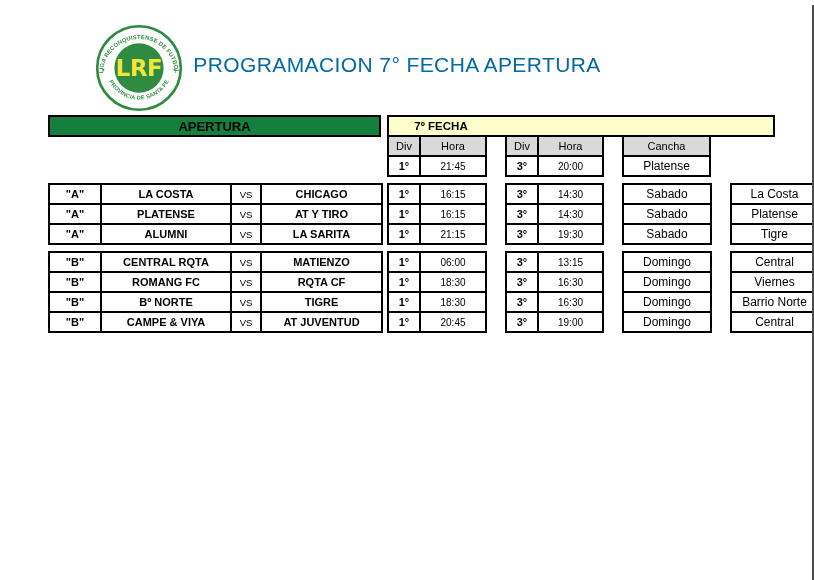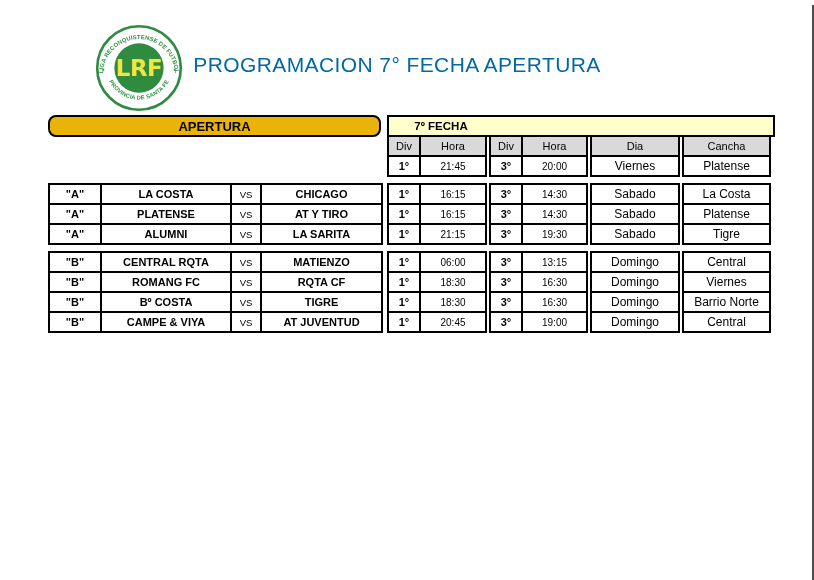--- a/index.html
+++ b/index.html
@@ -20,30 +20,30 @@
   .schedule{position:absolute;left:48px;top:115px;}
   .band{display:flex;gap:6px;margin-bottom:6px;align-items:flex-start;}
   .left-col{width:333px;}
   .right-col{width:388px;}
 
   .bar{
     box-sizing:border-box;height:22px;border:2px solid #000;
     display:flex;align-items:center;justify-content:center;
     font-weight:700;font-size:13px;
   }
-  .bar.green{background:#eab308;border-radius:8px;}
+  .bar.green{background:#15803d;}
   .bar.yellow{
     background:#ffffcc;display:grid;grid-template-columns:104px 1fr;
     justify-content:stretch;
   }
   .bar.yellow span{display:flex;align-items:center;justify-content:center;height:100%;}
   .fecha-label{font-size:11.5px;font-weight:700;}
   .date-label{font-size:12px;font-weight:600;}
 
-  .blocks{display:flex;gap:2px;margin-top:-2px;}
+  .blocks{display:flex;gap:18px;margin-top:-2px;}
   .left-col > table{margin-top:-2px;}
   .band.no-head .left-col > table, .band.no-head .blocks{margin-top:0;}
 
   table.grid{border-collapse:collapse;table-layout:fixed;}
   table.grid th, table.grid td{
     box-sizing:border-box;border:2px solid #000;height:20px;padding:0 2px;
     text-align:center;vertical-align:middle;white-space:nowrap;overflow:hidden;
   }
   table.grid th{background:#d9d9d9;font-weight:400;font-size:11px;}
   td.c-zona{font-weight:700;font-size:11px;}
@@ -122,35 +122,20 @@
               <th>Hora</th>
             </tr>
               </thead>
             <tbody id="dh2-rows-0">
                 <tr>
                   <td class="c-div">3°</td>
                   <td class="c-hora">20:00</td>
                 </tr>
               </tbody>
           </table>
-          <table class="grid w-dia">
-            <colgroup>
-                <col style="width:88px">
-              </colgroup>
-            <thead>
-                <tr>
-              <th>Dia</th>
-            </tr>
-              </thead>
-            <tbody id="dia-rows-0">
-                <tr>
-                  <td class="c-dia">Viernes</td>
-                </tr>
-              </tbody>
-          </table>
           <table class="grid w-cancha">
             <colgroup>
                 <col style="width:87px">
               </colgroup>
             <thead>
                 <tr>
               <th>Cancha</th>
             </tr>
               </thead>
             <tbody id="cancha-rows-0">
@@ -289,21 +274,21 @@
                 <td class="c-team">MATIENZO</td>
               </tr>
               <tr>
                 <td class="c-zona">"B"</td>
                 <td class="c-team">ROMANG FC</td>
                 <td class="c-vs">VS</td>
                 <td class="c-team">RQTA CF</td>
               </tr>
               <tr>
                 <td class="c-zona">"B"</td>
-                <td class="c-team">Bº COSTA</td>
+                <td class="c-team">Bº NORTE</td>
                 <td class="c-vs">VS</td>
                 <td class="c-team">TIGRE</td>
               </tr>
               <tr>
                 <td class="c-zona">"B"</td>
                 <td class="c-team">CAMPE &amp; VIYA</td>
                 <td class="c-vs">VS</td>
                 <td class="c-team">AT JUVENTUD</td>
               </tr>
             </tbody>

